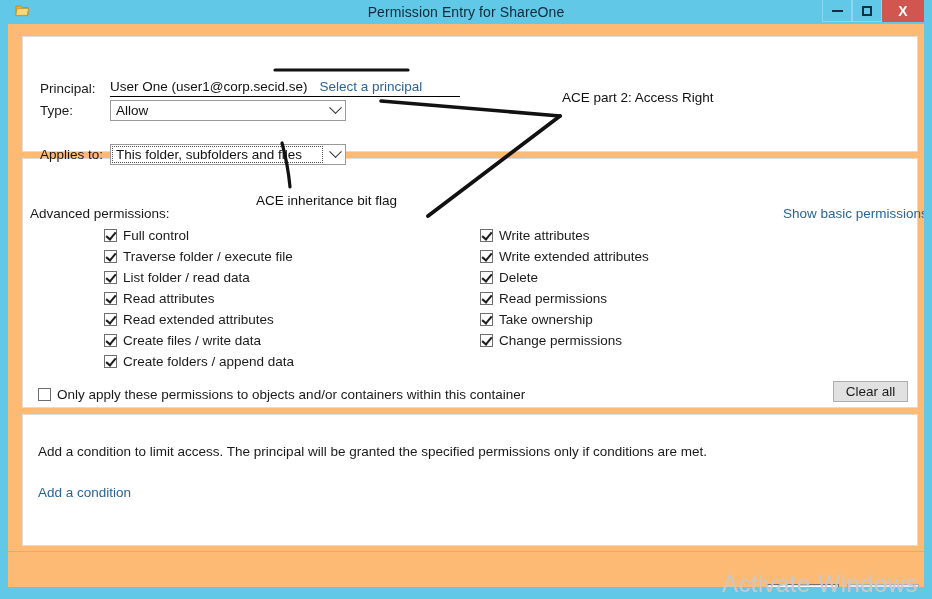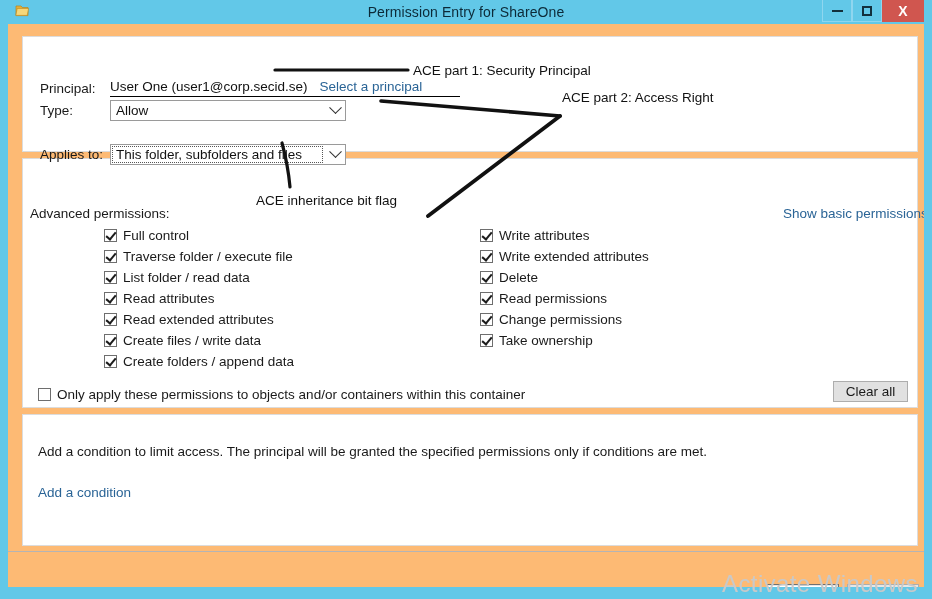--- a/index.html
+++ b/index.html
@@ -435,25 +435,25 @@
           <div class="perm-item">
             <span class="cb checked"></span>
             <span>Delete</span>
           </div>
           <div class="perm-item">
             <span class="cb checked"></span>
             <span>Read permissions</span>
           </div>
           <div class="perm-item">
             <span class="cb checked"></span>
+            <span>Take ownership</span>
+          </div>
+          <div class="perm-item">
+            <span class="cb checked"></span>
             <span>Change permissions</span>
-          </div>
-          <div class="perm-item">
-            <span class="cb checked"></span>
-            <span>Take ownership</span>
           </div>
         </div>
 
       <div class="only-apply">
         <span class="cb" id="cb-onlyapply"></span>
         <span>Only apply these permissions to objects and/or containers within this container</span>
       </div>
 
       <div class="btn" id="btn-clearall">Clear all</div>
 
@@ -469,18 +469,17 @@
 
     <path d="M275 70 L408 70" stroke="#111" stroke-width="3.2" fill="none" stroke-linecap="round"></path>
 
     <path d="M381 101 L560 116" stroke="#111" stroke-width="3.6" fill="none" stroke-linecap="round"></path>
 
     <path d="M428 216 L560 116" stroke="#111" stroke-width="3.8" fill="none" stroke-linecap="round"></path>
 
     <path d="M290 187 Q288 165 282 143" stroke="#111" stroke-width="3.2" fill="none" stroke-linecap="round"></path>
   </svg>
 
-  <div class="annot" id="annot1">ACE part 1: Security Principal</div>
   <div class="annot" id="annot2">ACE part 2: Access Right</div>
   <div class="annot" id="annot3">ACE inheritance bit flag</div>
 
   <div class="watermark">Activate Windows</div>
 </div>
 
 </body></html>

